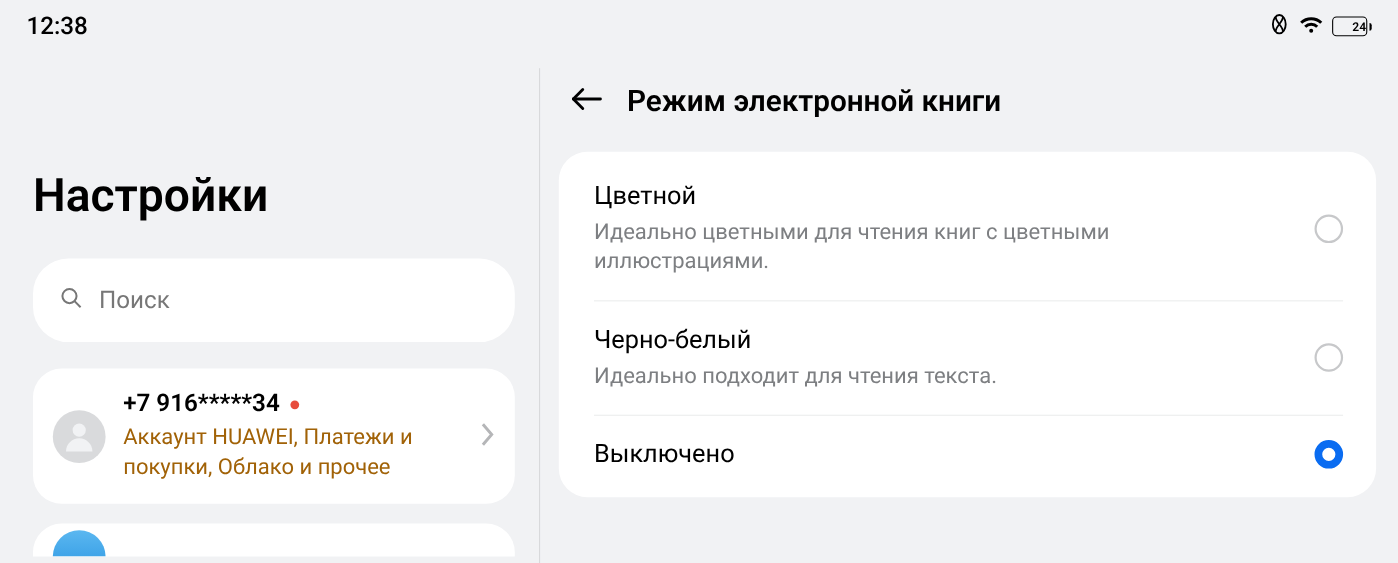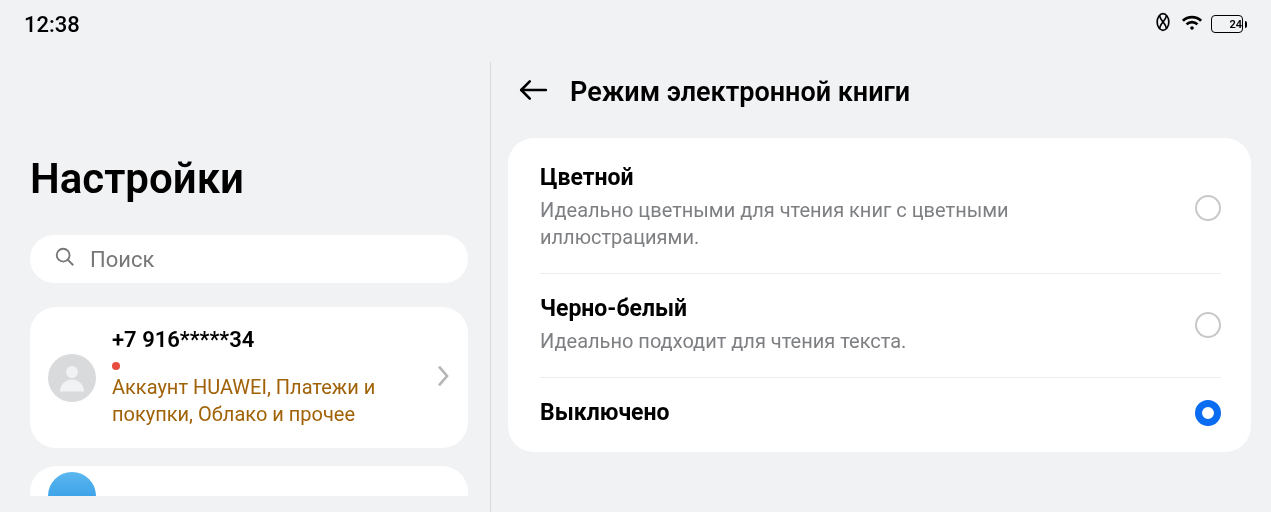--- a/index.html
+++ b/index.html
@@ -15,41 +15,41 @@
   .battery-nub { width: 2px; height: 7px; background: #000; border-radius: 0 2px 2px 0; }
 
   
   .columns { display: flex; position: absolute; top: 48px; left: 0; right: 0; bottom: 0; }
   .left { width: 490px; padding: 0 22px 0 30px; }
   .right { flex: 1; padding: 0 20px 0 0; position: relative; }
   .right::before { content: ""; position: absolute; left: 0; top: 14px; bottom: 0; width: 1px; background: #d8d9db; }
 
   
   .settings-title { font-size: 42px; font-weight: 600; margin-top: 106px; margin-bottom: 32px; }
-  .search-pill { background: #fff; border-radius: 32px; height: 48px; display: flex; align-items: center; gap: 14px; padding: 0 24px; margin-bottom: 24px; }
+  .search-pill { background: #fff; border-radius: 32px; height: 76px; display: flex; align-items: center; gap: 14px; padding: 0 24px; margin-bottom: 24px; }
   .search-placeholder { color: #777; font-size: 22px; }
   .account-card { background: #fff; border-radius: 26px; padding: 20px 18px 20px 18px; display: flex; align-items: center; gap: 16px; margin-bottom: 18px; position: relative; }
   .avatar { width: 48px; height: 48px; background: #d9dadc; border-radius: 50%; display: flex; align-items: center; justify-content: center; flex-shrink: 0; }
   .account-texts { flex: 1; }
-  .account-title-row { display: flex; align-items: flex-start; gap: 10px; flex-direction: column; }
+  .account-title-row { display: flex; align-items: center; gap: 10px; }
   .account-title { font-size: 22px; font-weight: 600; }
   .red-dot { width: 8px; height: 8px; background: #e74c3c; border-radius: 50%; }
   .account-sub { color: #a16207; font-size: 20px; margin-top: 4px; line-height: 1.35; }
   .chevron { color: #b5b6b8; }
   .partial-card { background: #fff; border-radius: 26px 26px 0 0; height: 30px; display: flex; align-items: flex-end; padding: 0 0 0 18px; overflow: hidden; }
   .partial-circle { width: 48px; height: 24px; border-radius: 24px 24px 0 0; background: linear-gradient(180deg,#5bb7f0 0%, #3fa4e8 100%); margin-top: 6px; }
 
   
   .page-header { display: flex; align-items: center; gap: 22px; padding: 28px 0 30px 28px; }
   .page-title { font-size: 27px; font-weight: 600; }
   .options-card { background: #fff; border-radius: 26px; margin-left: 18px; padding: 4px 0; }
   .option { display: flex; align-items: center; padding: 22px 30px 22px 32px; position: relative; }
   .option + .option::before { content: ""; position: absolute; top: 0; left: 32px; right: 30px; height: 1px; background: #eceded; }
   .option-texts { flex: 1; }
-  .option-title { font-size: 23px; font-weight: 700; color: #000; }
+  .option-title { font-size: 23px; font-weight: 400; color: #000; }
   .option-sub { font-size: 20px; color: #7d7f82; margin-top: 6px; line-height: 1.35; max-width: 560px; }
   .radio { width: 26px; height: 26px; border: 2px solid #c7c8ca; border-radius: 50%; flex-shrink: 0; align-self: center; }
   .radio.selected { border: 7px solid #0a6cf1; }
 </style>
 </head>
 <body>
 
 <div class="screen">
 
   <div class="status-bar">

